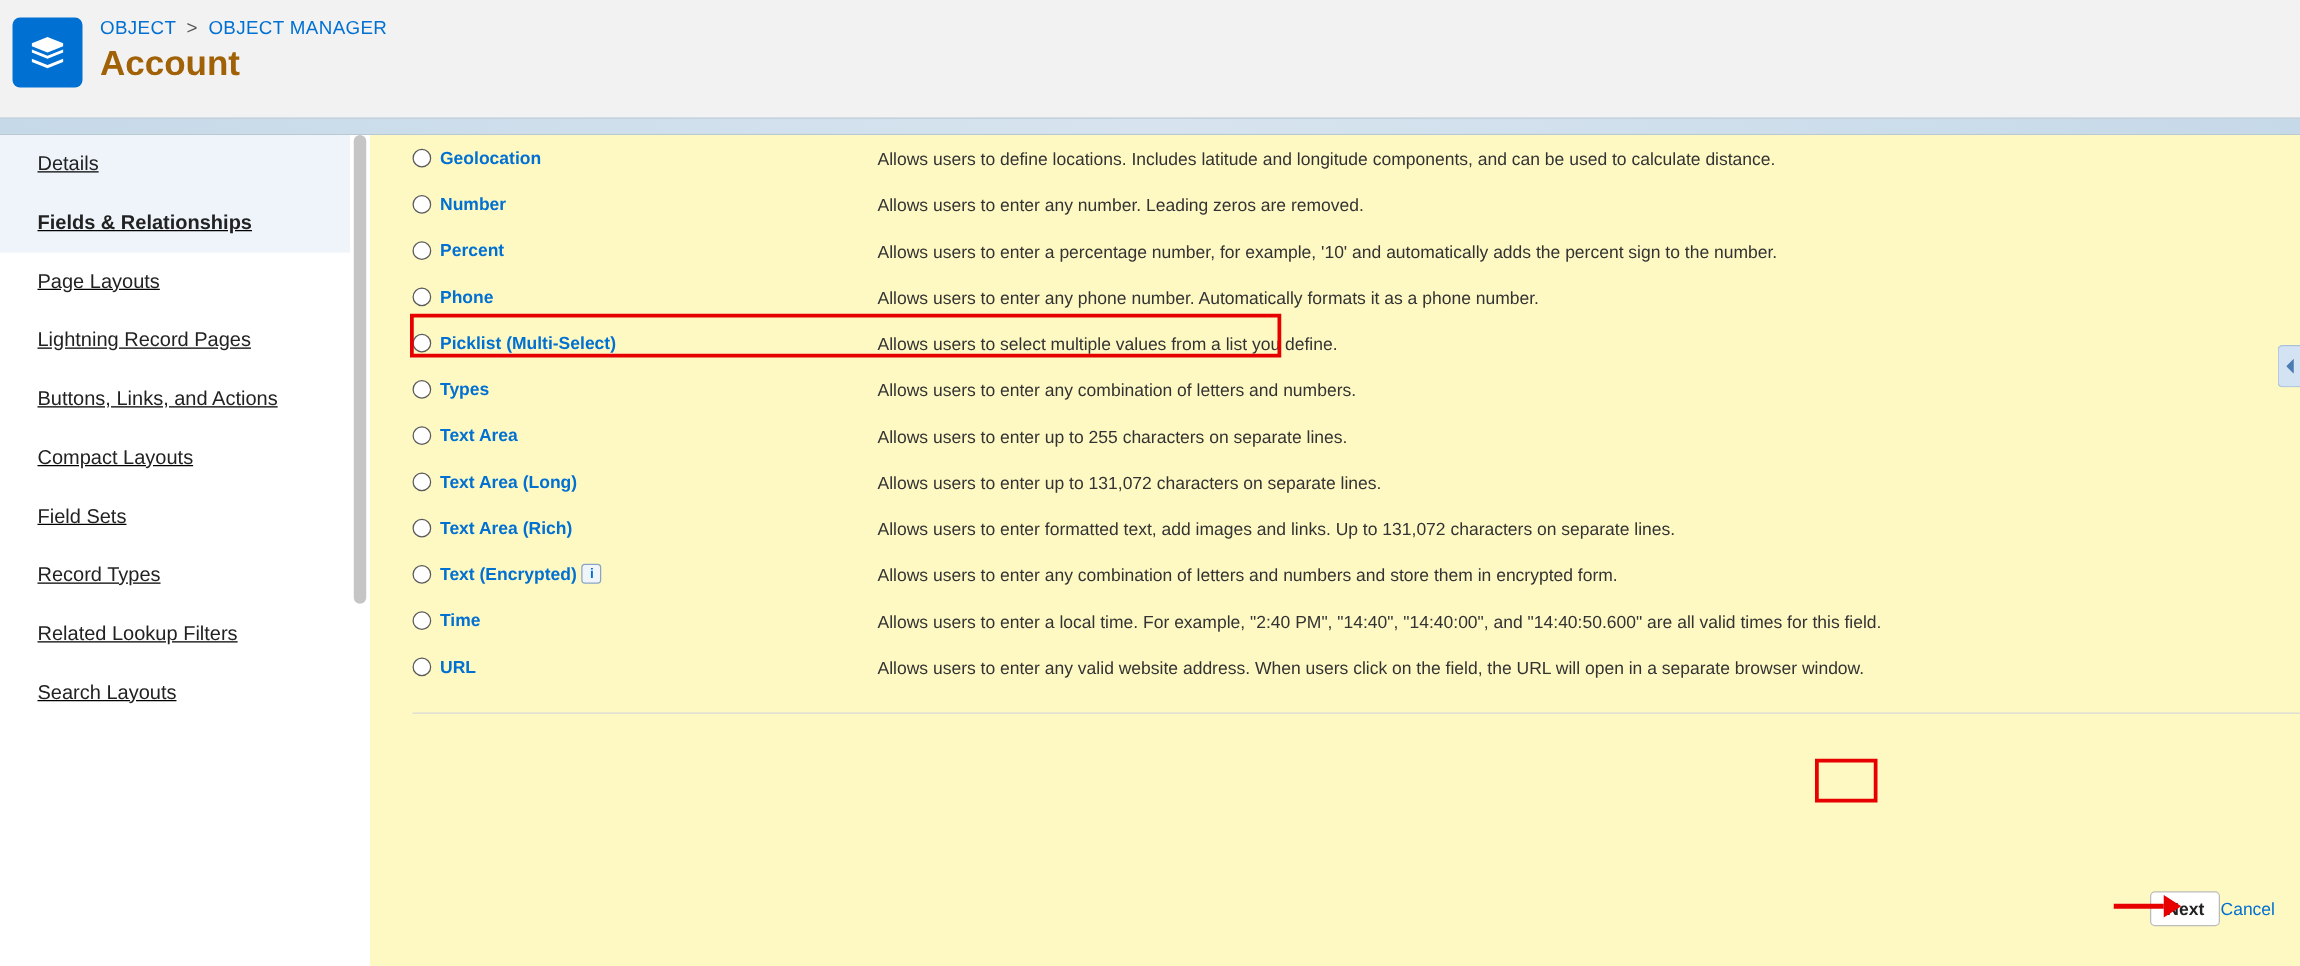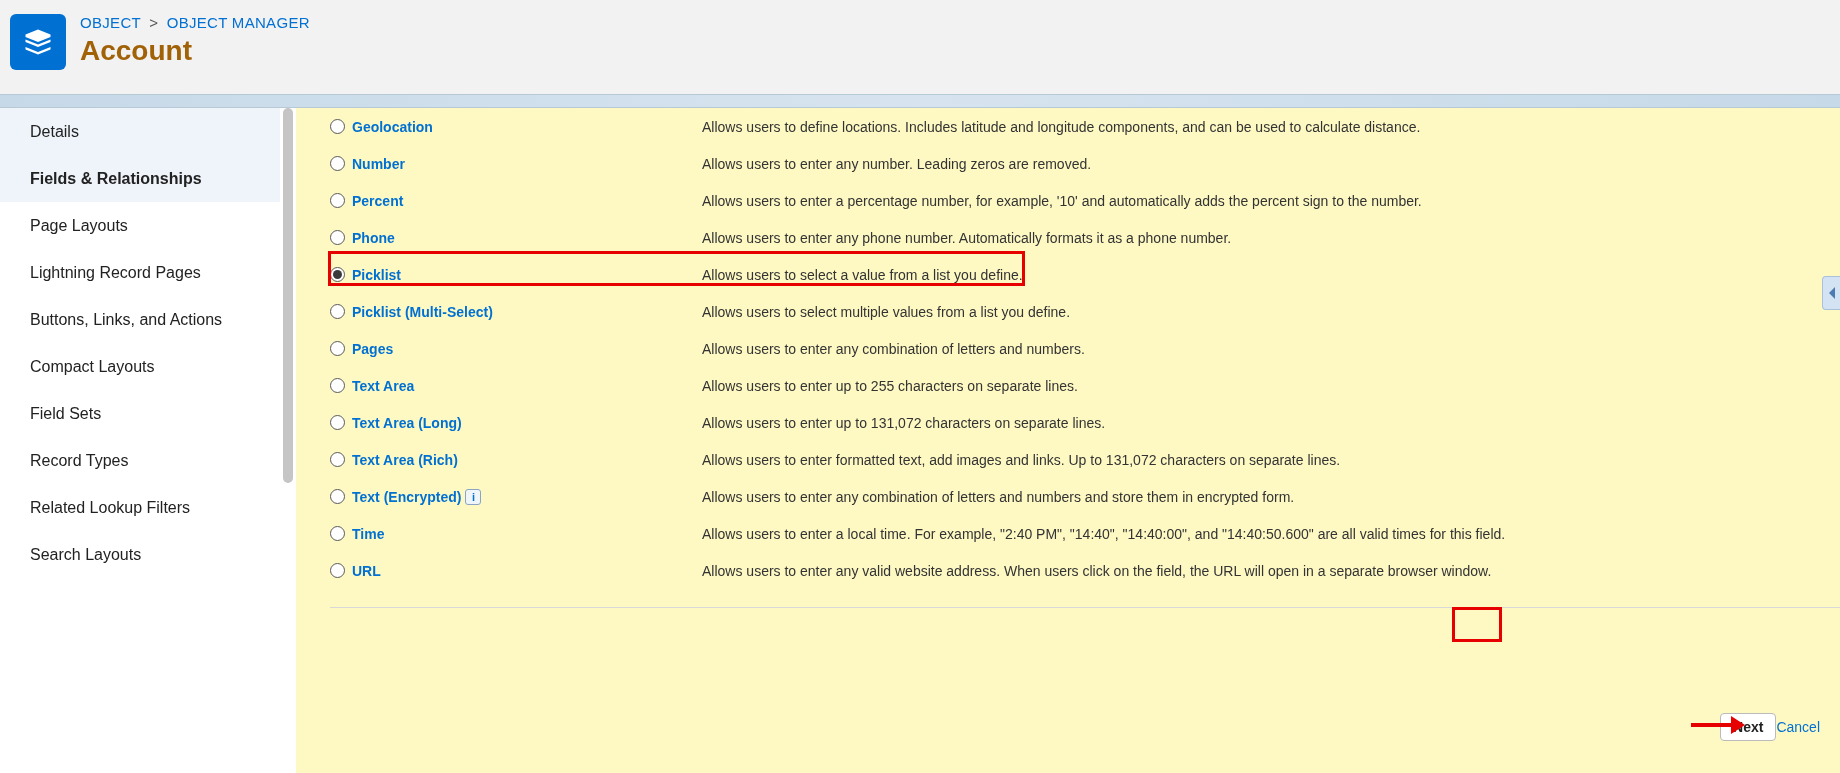--- a/index.html
+++ b/index.html
@@ -9,21 +9,21 @@
 .header-icon-box { width:56px; height:56px; background:#0070d2; border-radius:6px; display:flex; align-items:center; justify-content:center; flex-shrink:0; }
 .header-text { display:flex; flex-direction:column; gap:2px; }
 .breadcrumb { font-size:15px; color:#0070d2; letter-spacing:.3px; }
 .breadcrumb span.sep { color:#555; margin:0 4px; }
 .page-title { font-size:28px; font-weight:bold; color:#a16207; margin-top:2px; }
 
 .pattern-bar { height:14px; background:linear-gradient(90deg,#c6d9e8,#d7e4ef,#c6d9e8); border-top:1px solid #b8c9d6; border-bottom:1px solid #b8c9d6; }
 
 .body-wrap { display:flex; height:665px; }
 
-.sidebar-outer { width:296px; height:100%; position:relative; background:#0f766e; }
+.sidebar-outer { width:296px; height:100%; position:relative; background:#0f766e;text-decoration:underline; }
 .sidebar-scroll { position:absolute; right:0; top:0; width:16px; height:100%; background:#fff; }
 .sidebar-thumb { position:absolute; right:3px; top:0; width:10px; height:375px; background:#c5c5c5; border-radius:5px; }
 .sidebar { width:280px; height:100%; background:#fff; }
 .sidebar-item { height:47px; display:flex; align-items:center; padding:0 30px; font-size:16px; color:#222; cursor:pointer; }
 .sidebar-item.active-light { background:#eef4fa; }
 .sidebar-item.active-bold { background:#eef4fa; font-weight:bold; }
 
 .main { flex:1; background:#fef9c3; padding:0 0 0 34px; position:relative; height:100%; }
 .field-list { border-bottom:1px solid #d8d8d8; padding-bottom:18px; }
 .field-row { display:flex; align-items:center; height:37px; }
@@ -136,37 +136,30 @@
         </div>
         <div class="field-row">
           <div class="radio-cell">
             <input type="radio" name="ftype" class="radio" style="">
           </div>
           <div class="field-label-cell"><a class="field-label">Phone</a></div>
           <div class="field-desc-cell">Allows users to enter any phone number. Automatically formats it as a phone number.</div>
         </div>
         <div class="field-row">
           <div class="radio-cell">
-            <input type="radio" name="ftype" class="radio" checked="" style="">
-          </div>
-          <div class="field-label-cell"><a class="field-label">Picklist</a></div>
-          <div class="field-desc-cell">Allows users to select a value from a list you define.</div>
-        </div>
-        <div class="field-row">
-          <div class="radio-cell">
             <input type="radio" name="ftype" class="radio" style="">
           </div>
           <div class="field-label-cell"><a class="field-label">Picklist (Multi-Select)</a></div>
           <div class="field-desc-cell">Allows users to select multiple values from a list you define.</div>
         </div>
         <div class="field-row">
           <div class="radio-cell">
             <input type="radio" name="ftype" class="radio" style="">
           </div>
-          <div class="field-label-cell"><a class="field-label">Pages</a></div>
+          <div class="field-label-cell"><a class="field-label">Types</a></div>
           <div class="field-desc-cell">Allows users to enter any combination of letters and numbers.</div>
         </div>
         <div class="field-row">
           <div class="radio-cell">
             <input type="radio" name="ftype" class="radio" style="">
           </div>
           <div class="field-label-cell"><a class="field-label">Text Area</a></div>
           <div class="field-desc-cell">Allows users to enter up to 255 characters on separate lines.</div>
         </div>
         <div class="field-row">

